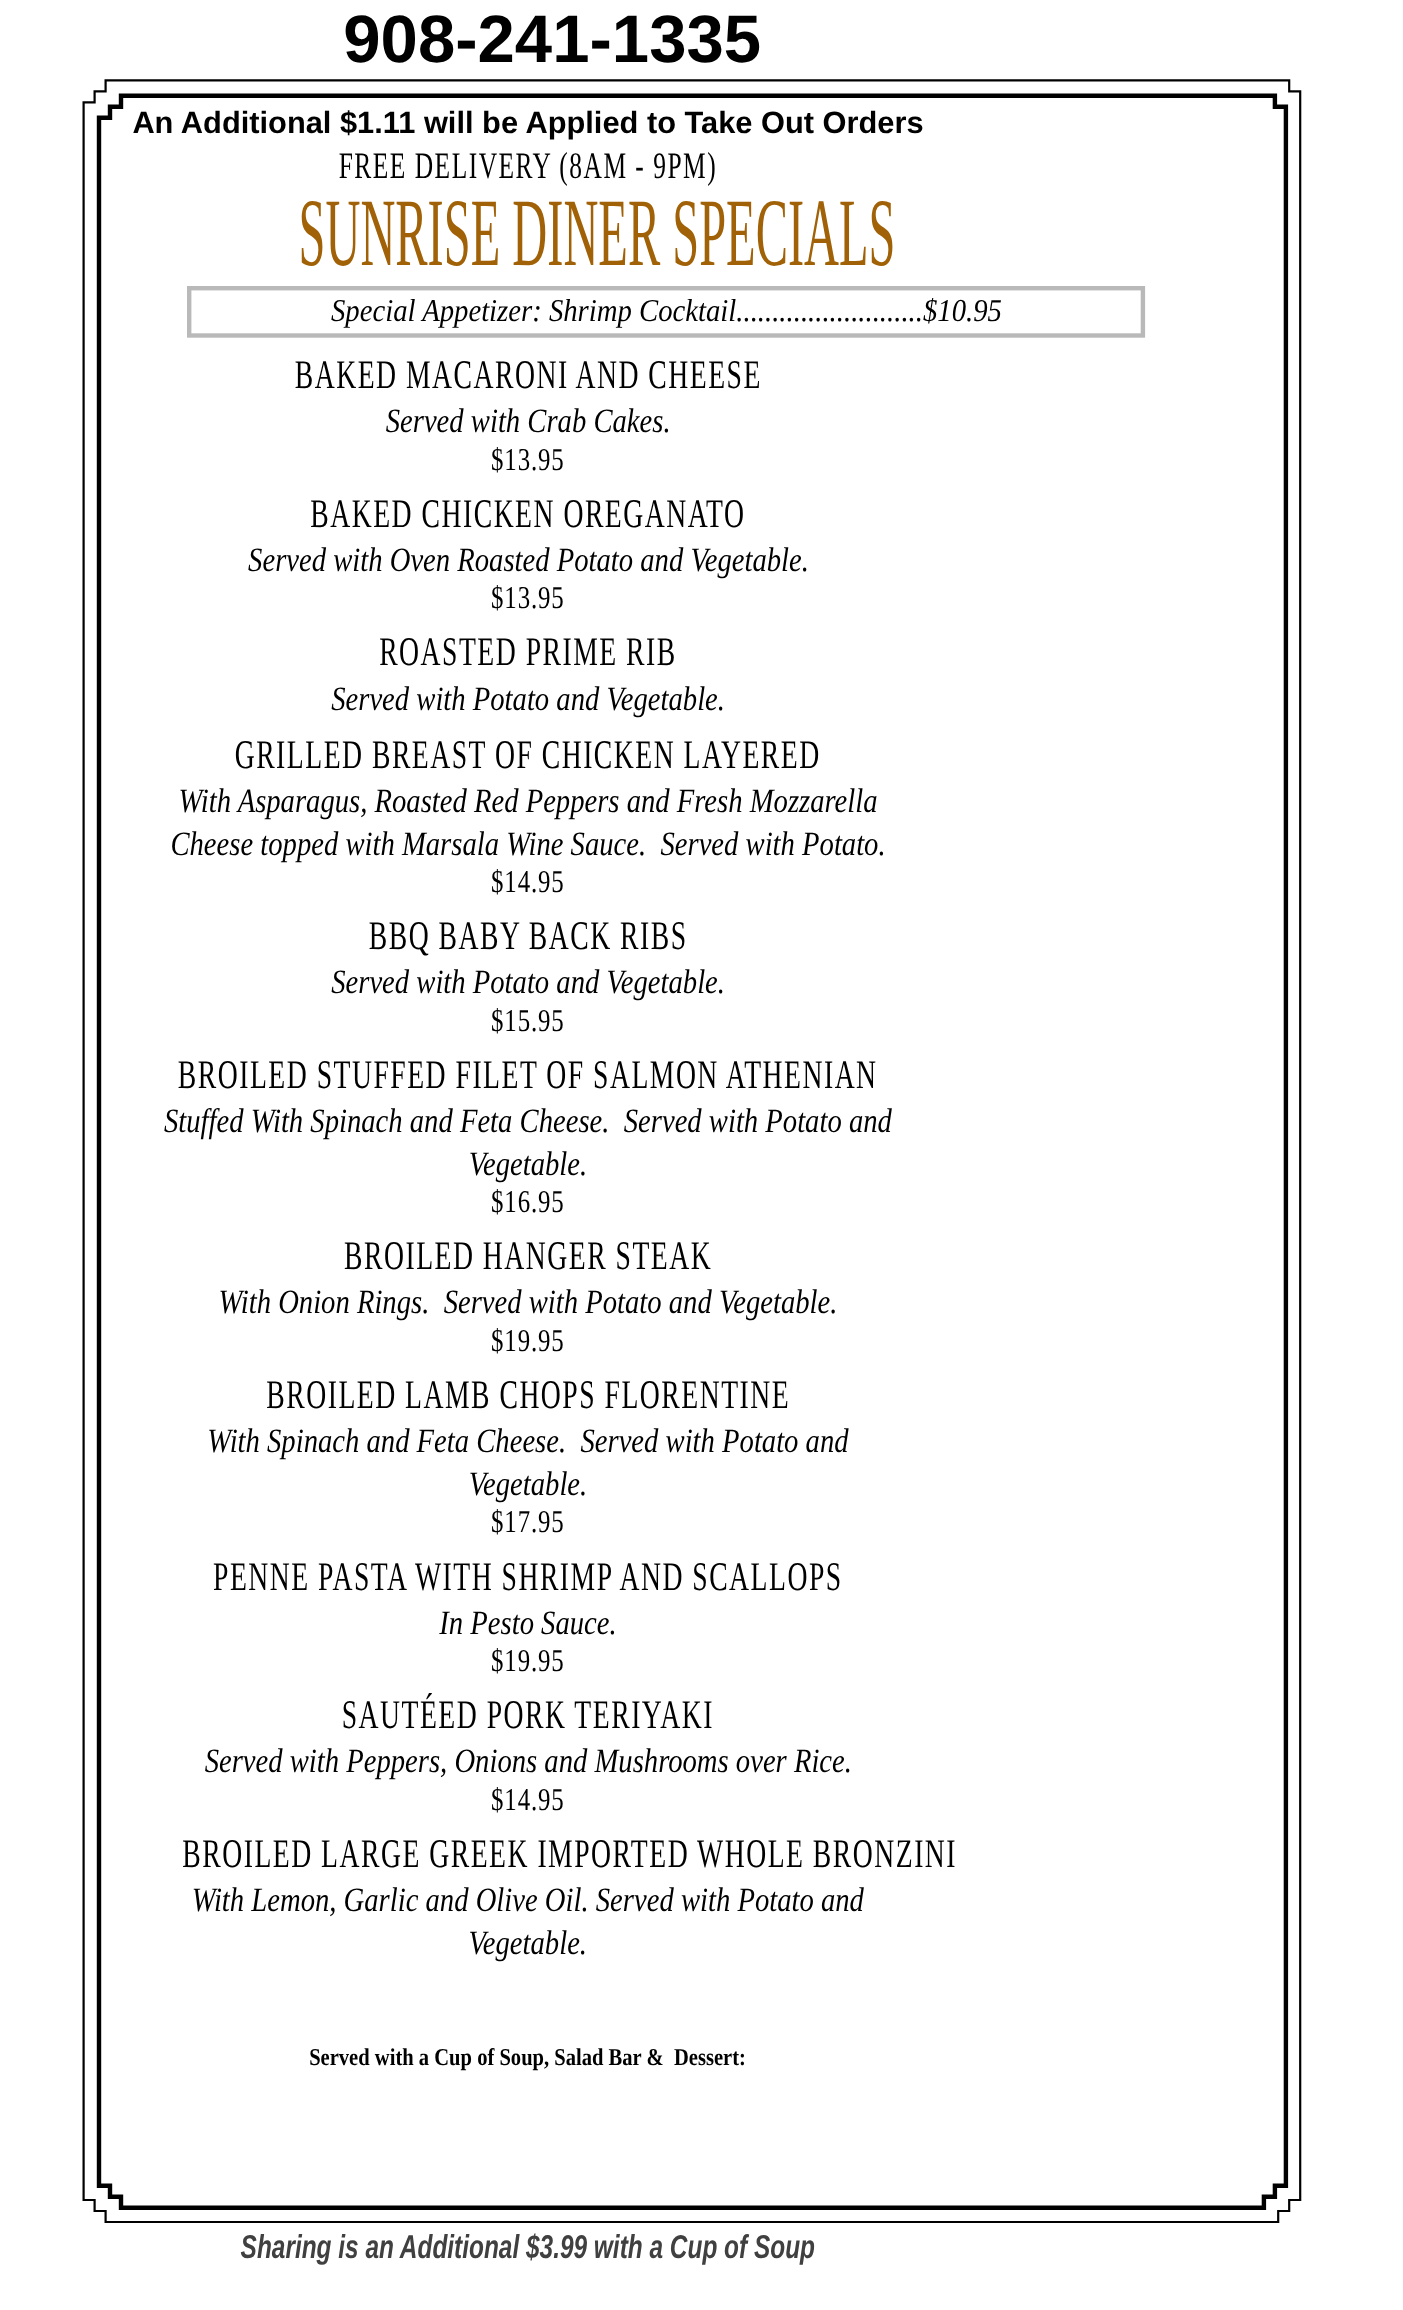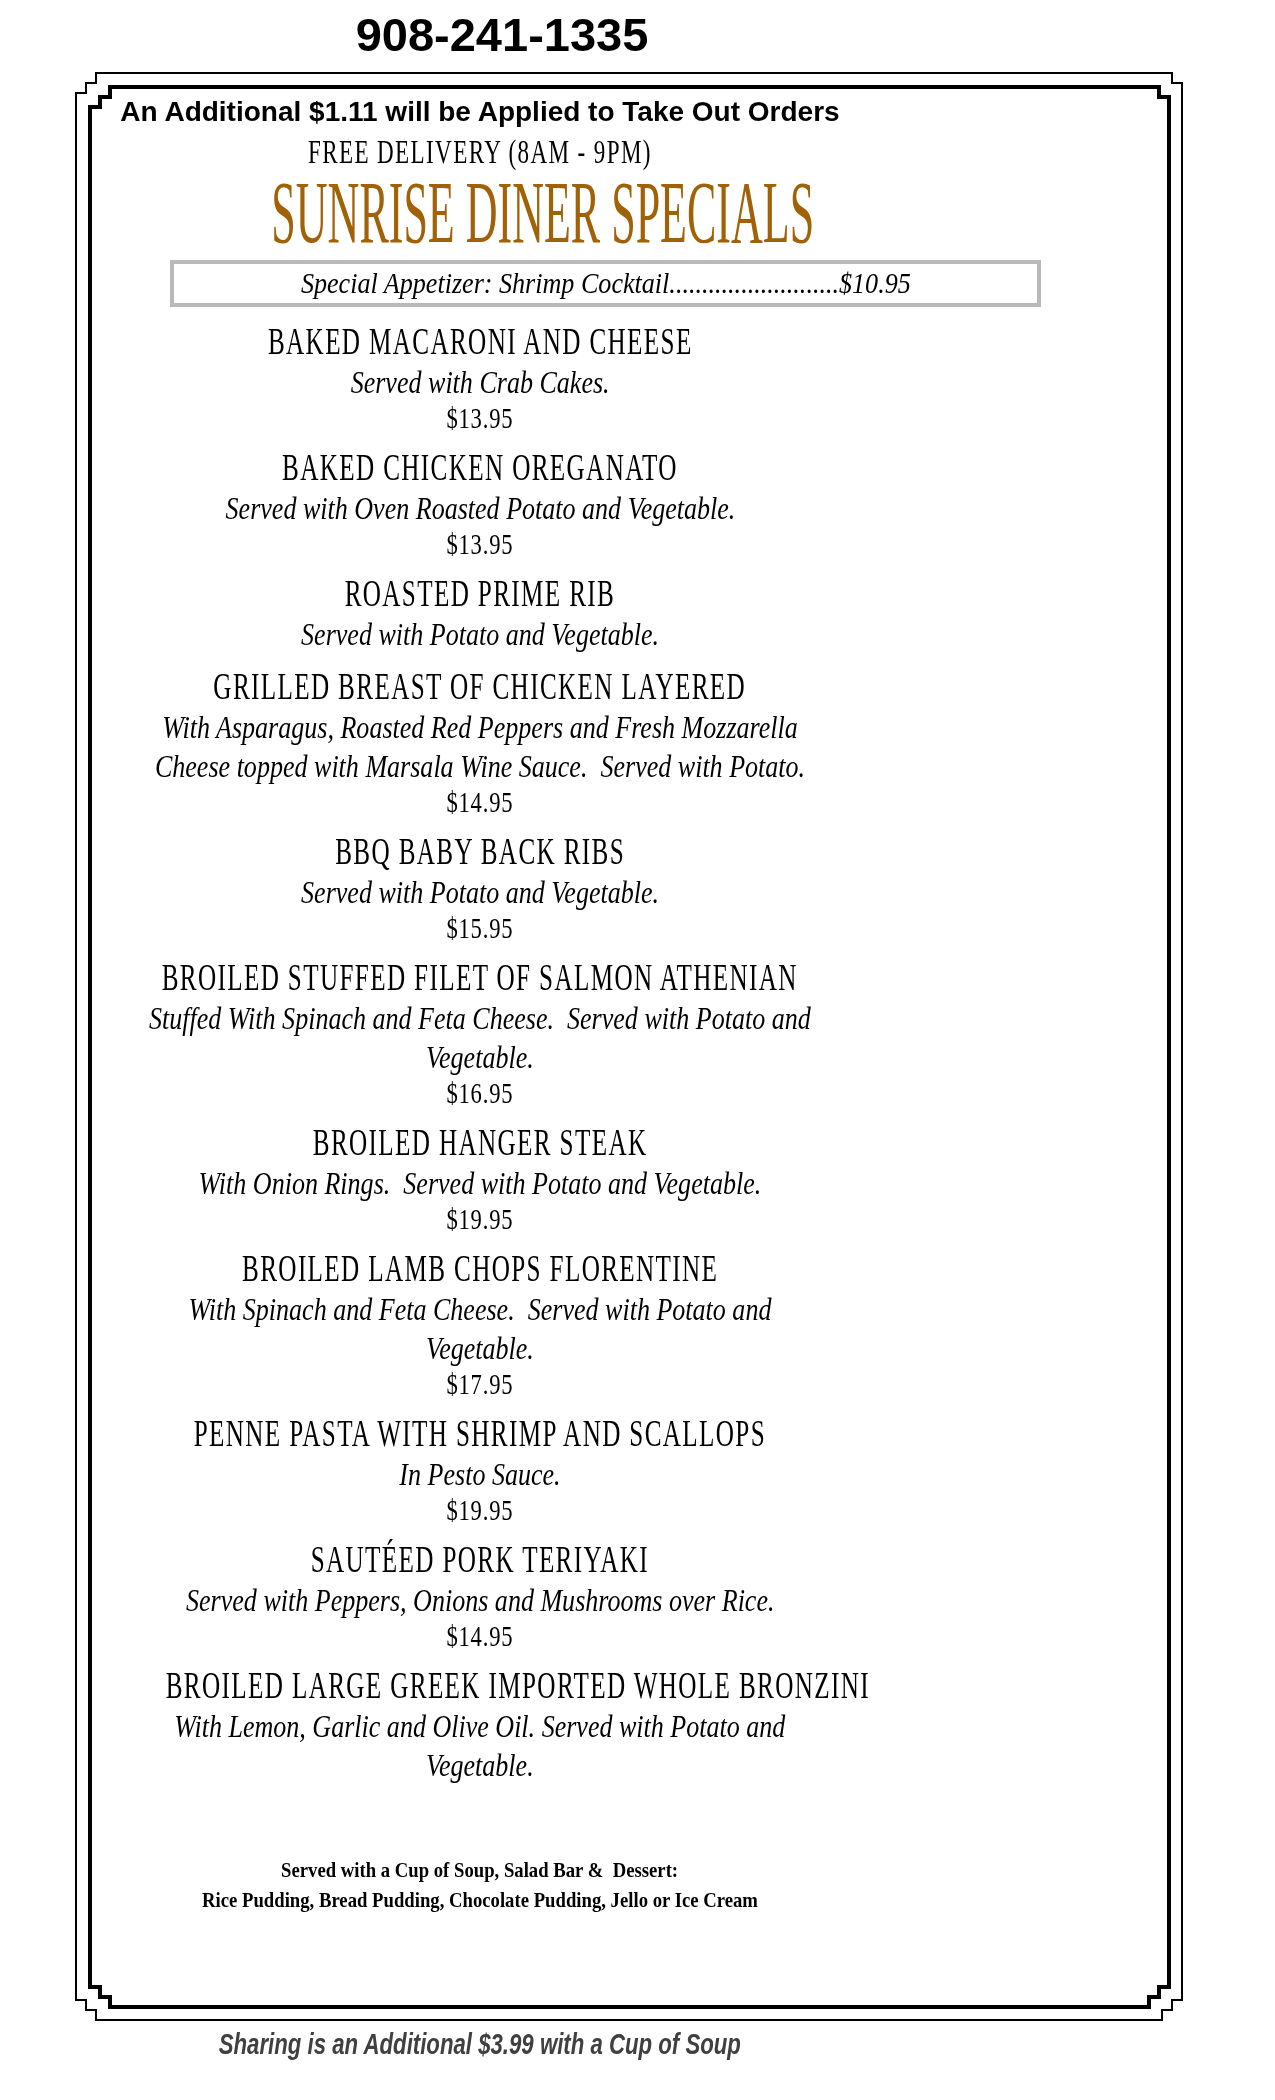--- a/index.html
+++ b/index.html
@@ -3,21 +3,21 @@
 <meta charset="utf-8">
 <style>
   html,body{margin:0;padding:0;}
   body{
     width:1275px;height:2100px;background:#ffffff;position:relative;overflow:hidden;
     font-family:"Liberation Serif", serif;color:#000;
   }
   .frame-svg{position:absolute;left:0;top:0;width:1275px;height:2100px;pointer-events:none;}
   .column{position:absolute;left:0;top:0;width:960px;text-align:center;}
   .cx{display:inline-block;transform:scaleX(var(--sx,1));transform-origin:50% 50%;white-space:nowrap;}
-  .phone{font-family:"Liberation Sans",sans-serif;font-weight:bold;font-size:47px;line-height:58px;margin-top:6px;padding-left:44px;}
+  .phone{font-family:"Liberation Sans",sans-serif;font-weight:bold;font-size:61px;line-height:58px;margin-top:6px;padding-left:44px;}
   .takeout{font-family:"Liberation Sans",sans-serif;font-weight:bold;font-size:28px;line-height:40px;margin-top:28px;}
   .free{font-size:34px;line-height:40px;}
   .free .cx{--sx:0.68;letter-spacing:2px;}
   .title{font-size:88px;line-height:82px;font-weight:normal;margin:0;}
   .title .cx{--sx:0.50;letter-spacing:0px;}
   .appetizer-box{box-sizing:border-box;position:relative;left:170px;width:871px;height:47px;margin-top:6px;
     border:4px solid #b9b9b9;display:flex;align-items:center;justify-content:center;}
   .appetizer-text{font-style:italic;font-size:29px;line-height:29px;}
   .appetizer-text .cx{--sx:0.90;}
   .items{margin-top:14px;}
@@ -128,20 +128,19 @@
 
       <div class="item">
         <div class="iname"><span class="cx">BROILED LARGE GREEK IMPORTED WHOLE BRONZINI</span></div>
         <div class="idesc"><span class="cx">With Lemon, Garlic and Olive Oil. Served with Potato and
 Vegetable.</span></div>
       </div>
     </div>
 
   <div class="included">
     <div><span class="cx">Served with a Cup of Soup, Salad Bar &amp;  Dessert:</span></div>
-    <div><span class="cx">Rice Pudding, Bread Pudding, Chocolate Pudding, Jello or Ice Cream</span></div>
   </div>
 
 </div>
 
 <div class="sharing" style="color: #404040;">
   <span class="cx">Sharing is an Additional $3.99 with a Cup of Soup</span>
 </div>
 
 </body></html>

